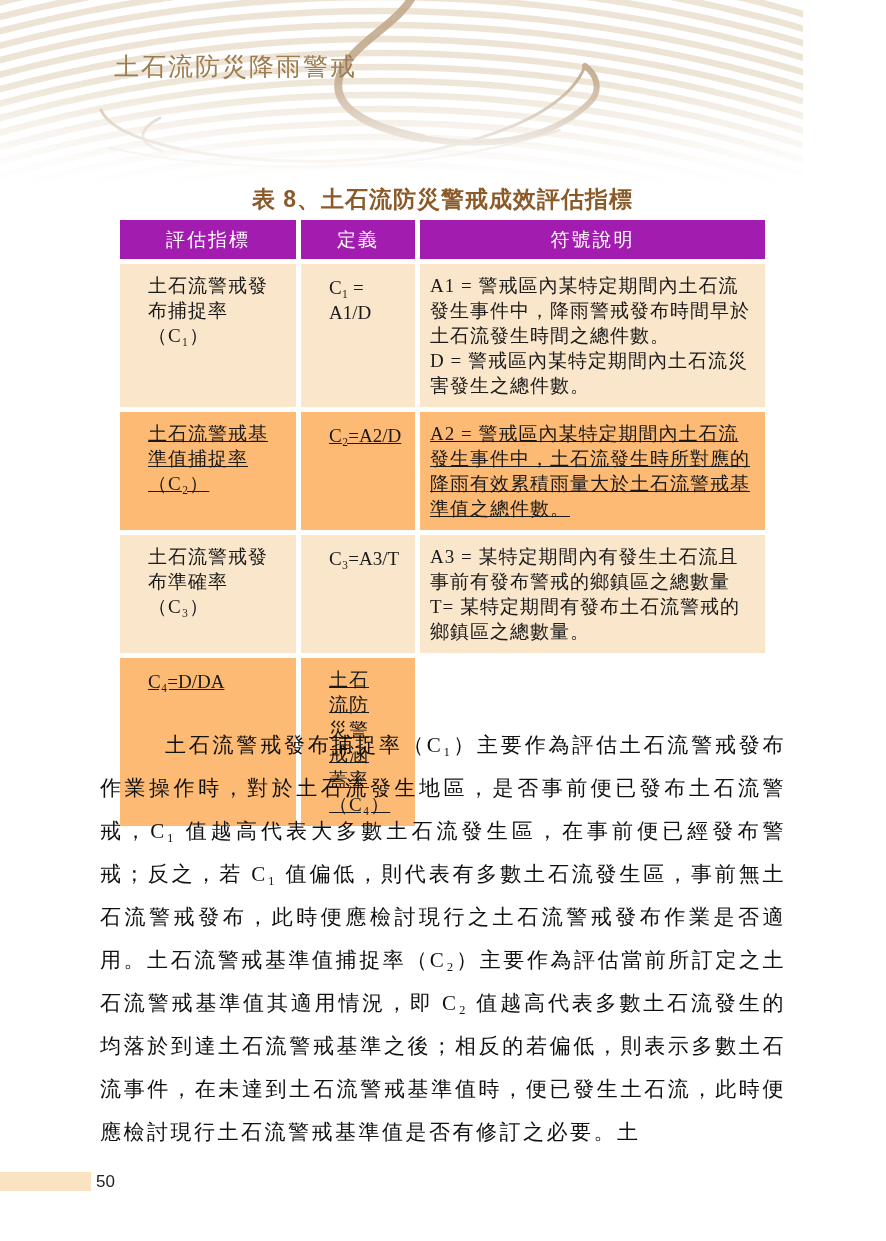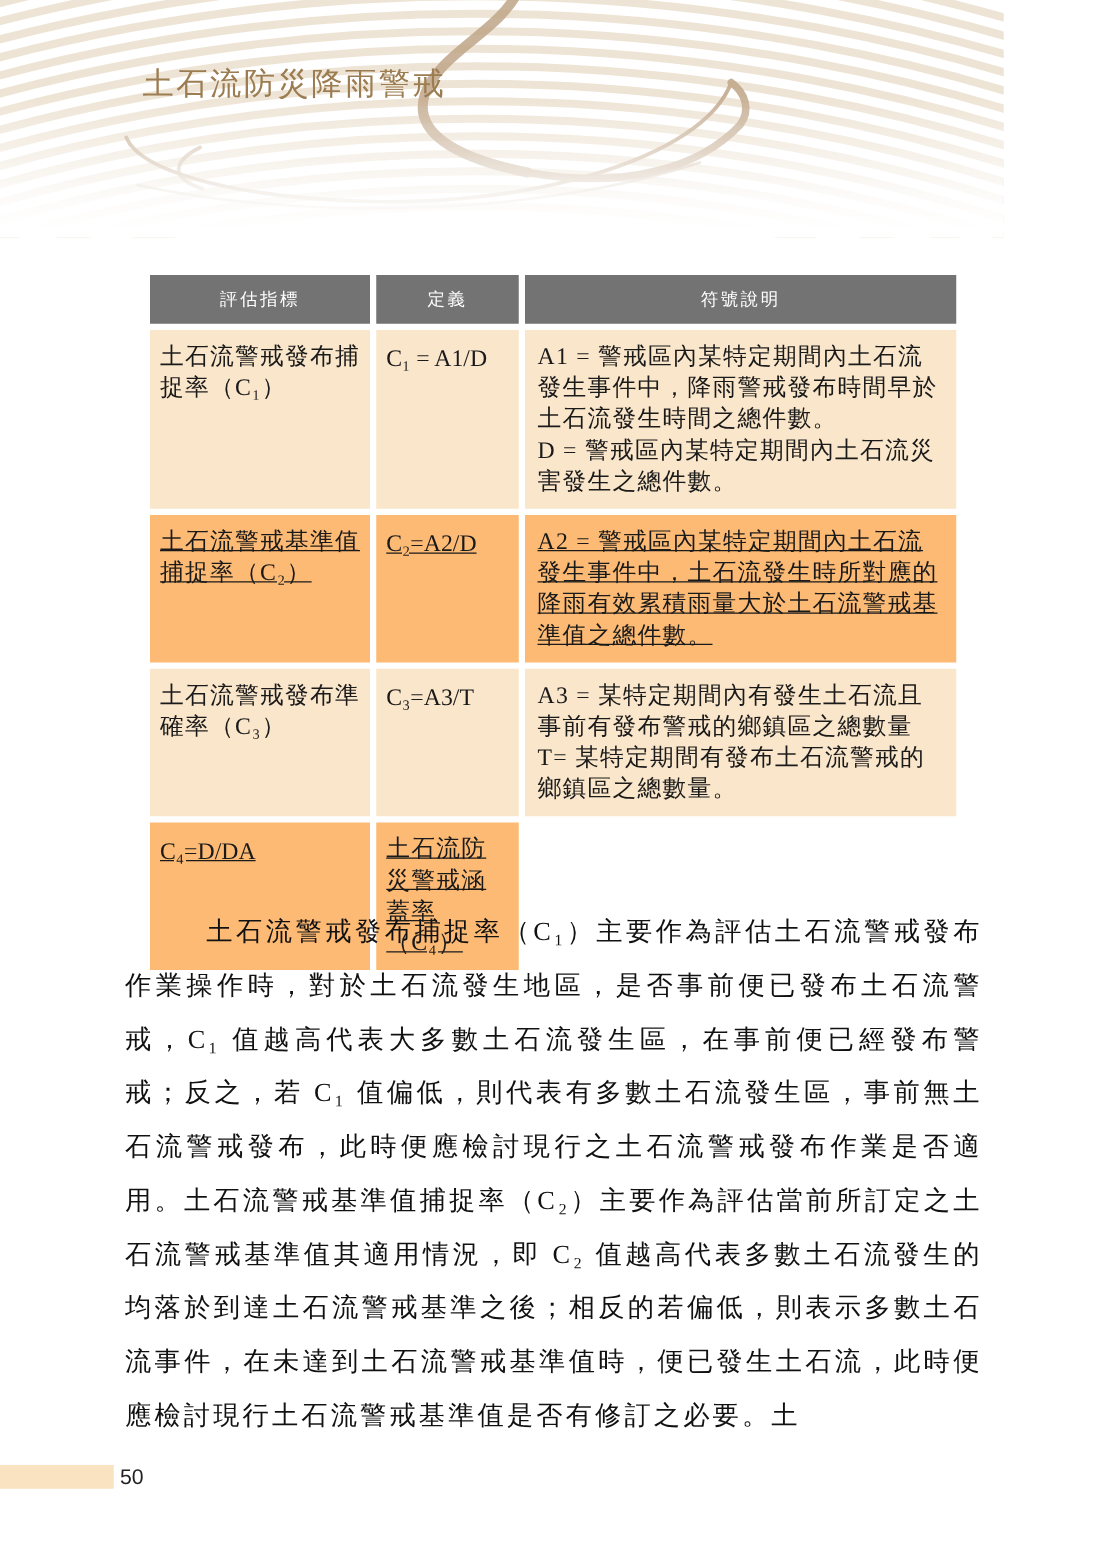--- a/index.html
+++ b/index.html
@@ -34,28 +34,28 @@
   
   .tbl{
     position:absolute;left:120px;top:220px;width:645px;
     display:grid;
     grid-template-columns:176px 114px 345px;
     grid-template-rows:39px minmax(130px,auto) minmax(107px,auto) minmax(106px,auto) minmax(75px,auto);
     gap:5px;
     background:#ffffff;
   }
   .th{
-    background:#737373;color:#ffffff;
+    background:#a21caf;color:#ffffff;
     display:flex;align-items:center;justify-content:center;
-    font-size:14px;letter-spacing:2px;
+    font-size:19px;letter-spacing:2px;
   }
   .cell{
     font-family:"Liberation Serif","DejaVu Serif",serif;
     font-size:19px;line-height:25px;color:#1a1a1a;
-    padding:9px 8px;box-sizing:border-box;letter-spacing:1px;
+    padding:9px 28px;box-sizing:border-box;letter-spacing:1px;
   }
   .bg-a{background:#fae6cb;}
   .bg-b{background:#fdba74;text-decoration:underline;}
   .c-def{text-align:left;padding-top:11px;letter-spacing:0;}
   .c-sym{padding:9px 10px;}
   
   .body-text{
     position:absolute;left:100px;top:724px;width:686px;margin:0;
     font-family:Liberation Serif, serif;
     font-size:21px;line-height:43px;color:#111;
@@ -101,20 +101,21 @@
         <path d="M 422 138 C 500 152, 560 134, 592 100 C 601 88, 596 74, 585 66" stroke-width="6"></path>
         <path d="M 585 66 C 562 128, 420 166, 290 161 C 180 157, 112 136, 101 110" stroke-width="3"></path>
         <path d="M 110 148 C 240 177, 430 173, 560 130" stroke-width="2" opacity="0.7"></path>
         <path d="M 160 118 C 140 128, 134 142, 162 151" stroke-width="3" opacity="0.8"></path>
       </g>
     </svg>
     <div class="deco-fade"></div>
     <div class="page-header-title">土石流防災降雨警戒</div>
   </div>
 
+  <div class="table-title">表 8、土石流防災警戒成效評估指標</div>
 
   <div class="tbl">
     <div class="th">評估指標</div>
     <div class="th">定義</div>
     <div class="th">符號說明</div>
 
     <div class="cell bg-a">土石流警戒發布捕捉率（C₁）</div>
     <div class="cell bg-a c-def">C₁ = A1/D</div>
     <div class="cell bg-a c-sym">
       <div>A1 = 警戒區內某特定期間內土石流發生事件中，降雨警戒發布時間早於土石流發生時間之總件數。</div>

